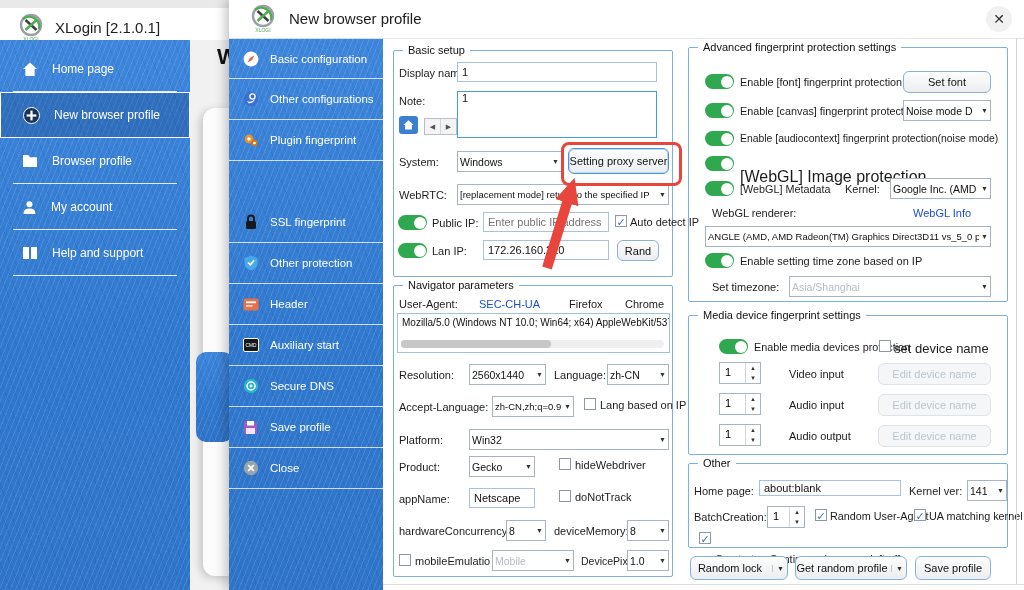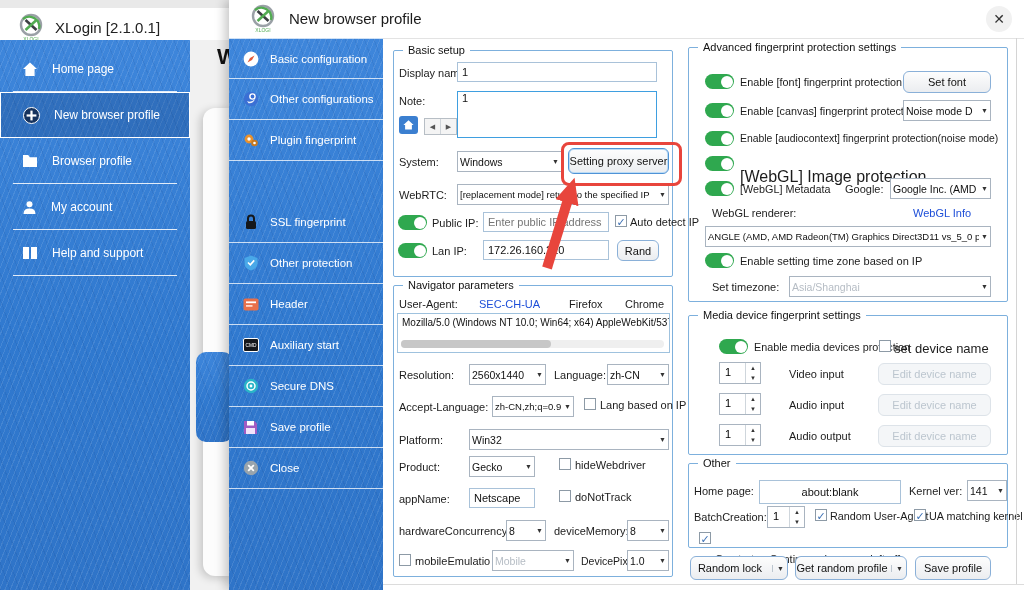--- a/index.html
+++ b/index.html
@@ -372,21 +372,21 @@
     <div class="dd" style="left:674px;top:100px;width:88px">
       <span class="val">Noise mode D</span>
       <span class="arr">▼</span>
     </div>
     <span class="tgl" style="left:476px;top:131px"></span>
     <span class="lbl" style="left:511px;top:133px;font-size:10.4px">Enable [audiocontext] fingerprint  protection(noise mode)</span>
     <span class="tgl" style="left:476px;top:156px"></span>
     <span class="lbl" style="left:511px;top:168px;font-size:16px">[WebGL] Image protection</span>
     <span class="tgl" style="left:476px;top:181px"></span>
     <span class="lbl" style="left:511px;top:183px;font-size:10.8px">[WebGL] Metadata</span>
-    <span class="lbl" style="left:616px;top:183px">Google:</span>
+    <span class="lbl" style="left:616px;top:183px">Kernel:</span>
     <div class="dd" style="left:661px;top:178px;width:101px">
       <span class="val">Google Inc. (AMD</span>
       <span class="arr">▼</span>
     </div>
     <span class="lbl" style="left:483px;top:207px">WebGL renderer:</span>
     <span class="link" style="left:684px;top:207px">WebGL Info</span>
     <div class="dd" style="left:476px;top:226px;width:286px;font-size:9.5px">
       <span class="val">ANGLE (AMD, AMD Radeon(TM) Graphics Direct3D11 vs_5_0 ps</span>
       <span class="arr">▼</span>
     </div>
@@ -433,21 +433,21 @@
           <span>▼</span>
         </span>
     </div>
     <span class="lbl" style="left:560px;top:430px">Audio output</span>
     <div class="btn dis" style="left:649px;top:425px;width:113px;height:22px">Edit device name</div>
 
     <div class="grp" style="left:459px;top:463px;width:320px;height:85px">
       <span class="leg">Other</span>
     </div>
     <span class="lbl" style="left:465px;top:485px">Home page:</span>
-    <input class="inp" style="left: 530px; top: 480px; width: 142px; height: 24px; text-align: center;" value="about:blank">
+    <input class="inp" style="left: 530px; top: 480px; width: 142px; height: 16px;" value="about:blank">
     <span class="lbl" style="left:680px;top:485px">Kernel ver:</span>
     <div class="dd" style="left:738px;top:480px;width:40px">
       <span class="val">141</span>
       <span class="arr">▼</span>
     </div>
     <span class="lbl" style="left:465px;top:511px">BatchCreation:</span>
     <div class="spin" style="left:538px;top:506px;width:38px">
       <span class="v">1</span>
       <span class="ar">
           <span>▲</span>

